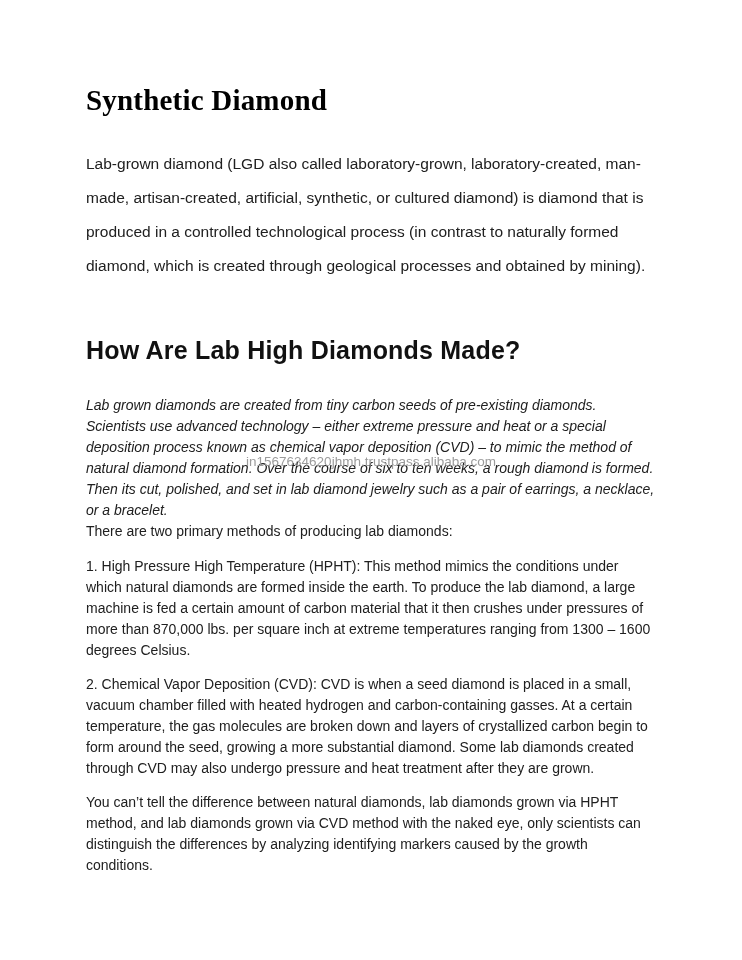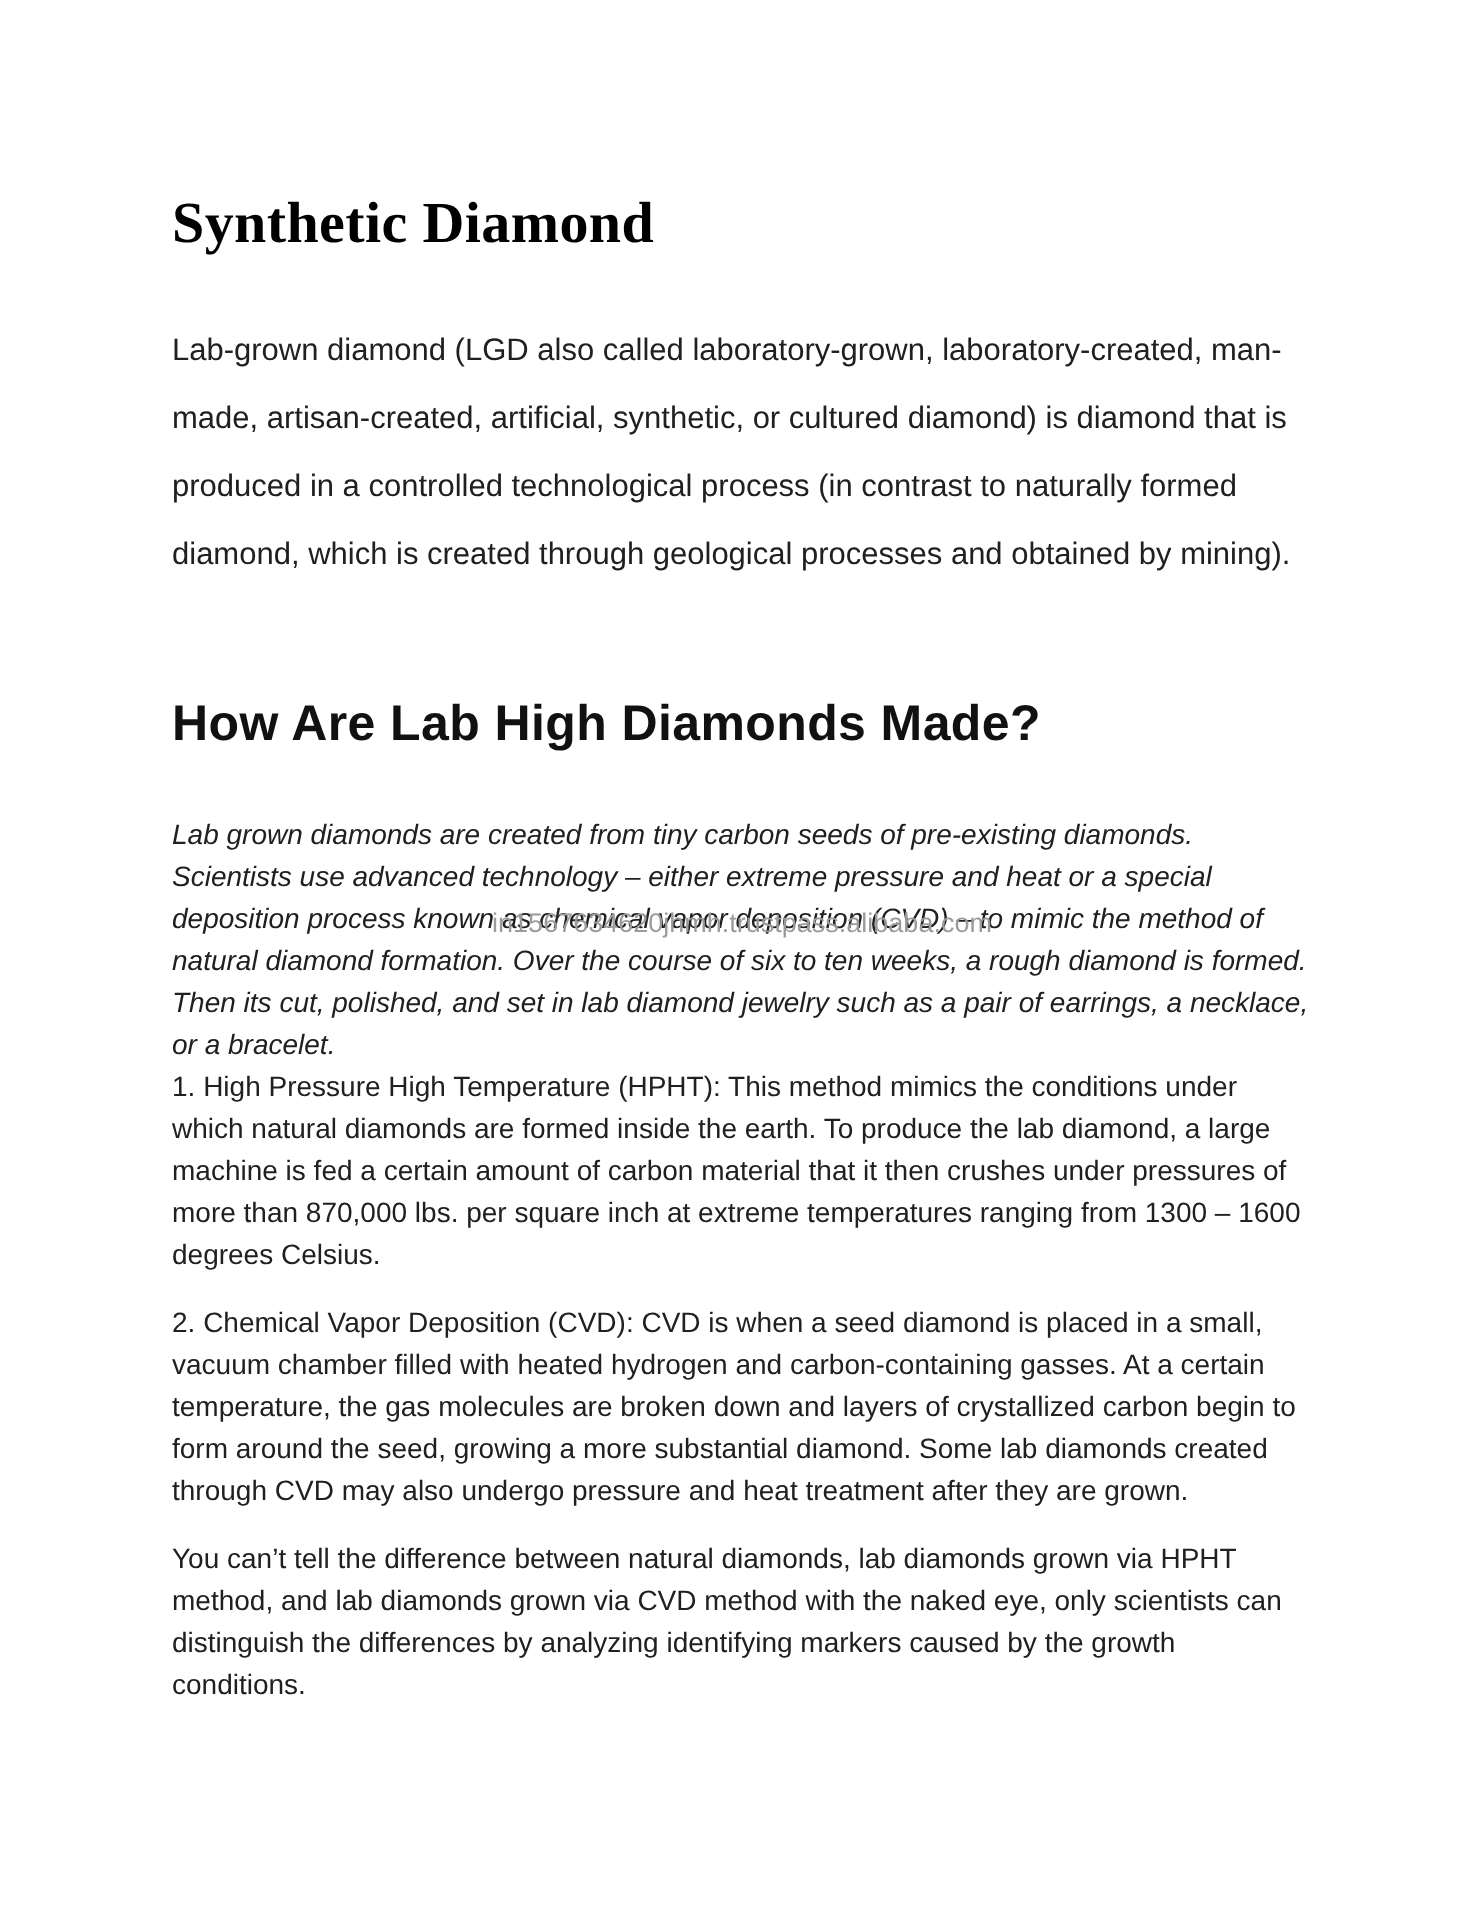--- a/index.html
+++ b/index.html
@@ -11,21 +11,21 @@
     position: relative;
     width: 742px;
     height: 960px;
     background: #ffffff;
     overflow: hidden;
     font-family: "Liberation Sans", sans-serif;
     color: #1d1d1d;
   }
   .content {
     position: absolute;
-    top: 12px;
+    top: 0;
     left: 86px;
     width: 572px;
   }
   h1.doc-title {
     margin: 84px 0 0 0;
     font-family: "Liberation Serif", serif;
     font-weight: 700;
     font-size: 29px;
     line-height: 1.15;
     color: #000000;
@@ -78,20 +78,21 @@
 <div class="page">
   <div class="content">
     <h1 class="doc-title">Synthetic Diamond</h1>
 
     <p class="intro">Lab-grown diamond (LGD also called laboratory-grown, laboratory-created, man-made, artisan-created, artificial, synthetic, or cultured diamond) is diamond that is produced in a controlled technological process (in contrast to naturally formed diamond, which is created through geological processes and obtained by mining).</p>
 
     <h2 class="section-heading">How Are Lab High Diamonds Made?</h2>
 
     <p class="body first">Lab grown diamonds are created from tiny carbon seeds of pre-existing diamonds. Scientists use advanced technology – either extreme pressure and heat or a special deposition process known as chemical vapor deposition (CVD) – to mimic the method of natural diamond formation. Over the course of six to ten weeks, a rough diamond is formed. Then its cut, polished, and set in lab diamond jewelry such as a pair of earrings, a necklace, or a bracelet.</p>
 
+    <p class="body tight">There are two primary methods of producing lab diamonds:</p>
 
     <p class="body">1. High Pressure High Temperature (HPHT): This method mimics the conditions under which natural diamonds are formed inside the earth. To produce the lab diamond, a large machine is fed a certain amount of carbon material that it then crushes under pressures of more than 870,000 lbs. per square inch at extreme temperatures ranging from 1300 – 1600 degrees Celsius.</p>
 
     <p class="body">2. Chemical Vapor Deposition (CVD): CVD is when a seed diamond is placed in a small, vacuum chamber filled with heated hydrogen and carbon-containing gasses. At a certain temperature, the gas molecules are broken down and layers of crystallized carbon begin to form around the seed, growing a more substantial diamond. Some lab diamonds created through CVD may also undergo pressure and heat treatment after they are grown.</p>
 
     <p class="body">You can’t tell the difference between natural diamonds, lab diamonds grown via HPHT method, and lab diamonds grown via CVD method with the naked eye, only scientists can distinguish the differences by analyzing identifying markers caused by the growth conditions.</p>
   </div>
 
   <div class="watermark">in1567634620jhmh.trustpass.alibaba.com</div>
 </div>

